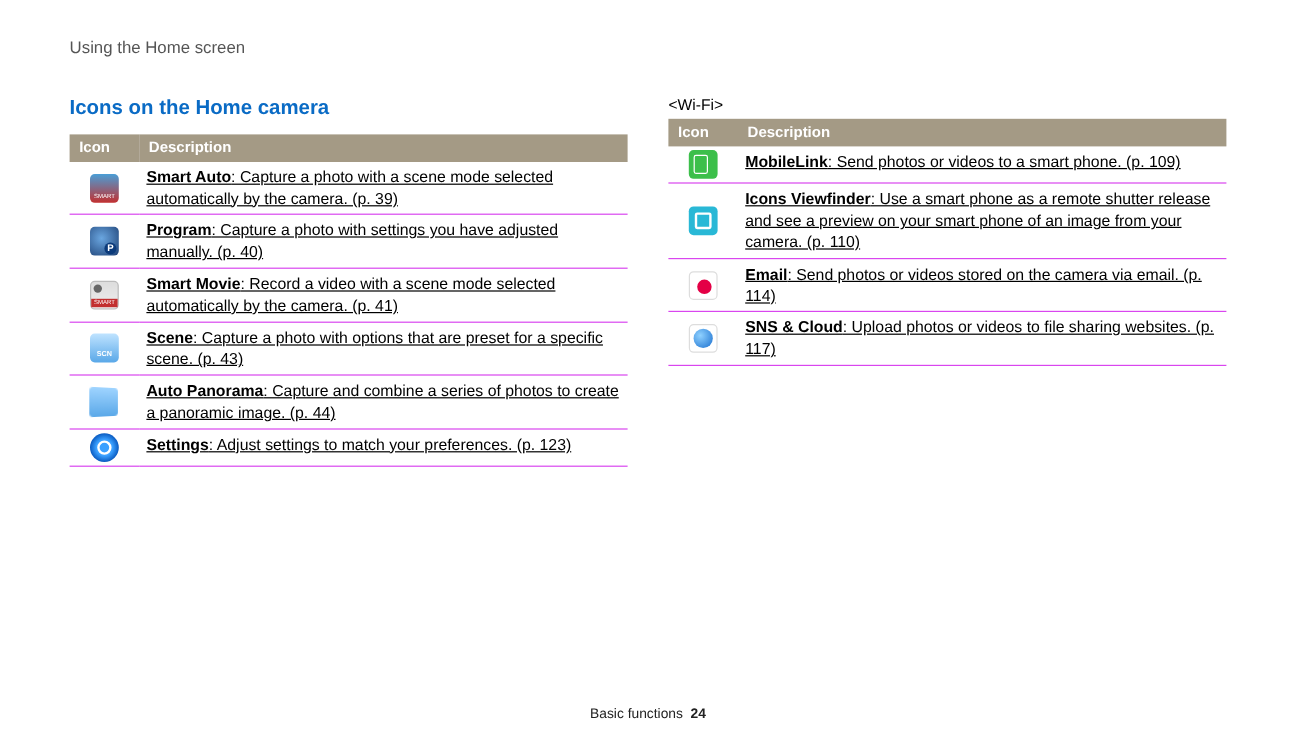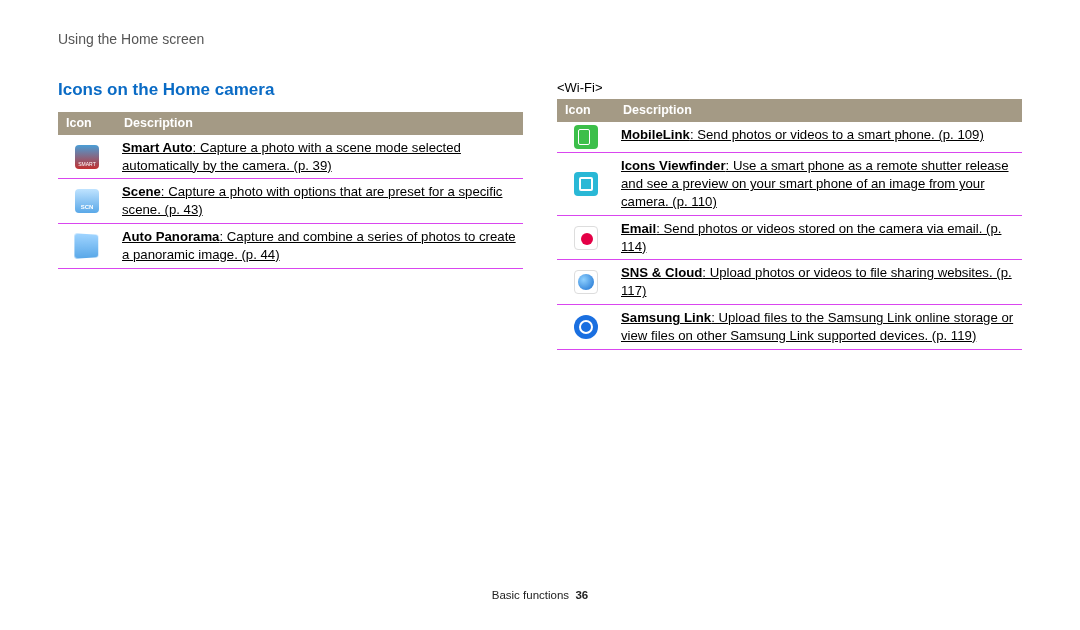--- a/index.html
+++ b/index.html
@@ -128,26 +128,38 @@
             <th>Icon</th>
             <th>Description</th>
           </tr>
         </thead>
         <tbody id="basic-body">
             <tr>
               <td class="icon-cell"><span class="icon-img i-smart-auto"></span></td>
               <td class="desc"><b>Smart Auto</b><span>: Capture a photo with a scene mode selected automatically by the camera. (p. 39)</span></td>
             </tr>
             <tr>
+              <td class="icon-cell"><span class="icon-img i-program"></span></td>
+              <td class="desc"><b>Program</b><span>: Capture a photo with settings you have adjusted manually. (p. 40)</span></td>
+            </tr>
+            <tr>
+              <td class="icon-cell"><span class="icon-img i-smart-movie"></span></td>
+              <td class="desc"><b>Smart Movie</b><span>: Record a video with a scene mode selected automatically by the camera. (p. 41)</span></td>
+            </tr>
+            <tr>
               <td class="icon-cell"><span class="icon-img i-scene"></span></td>
               <td class="desc"><b>Scene</b><span>: Capture a photo with options that are preset for a specific scene. (p. 43)</span></td>
             </tr>
             <tr>
               <td class="icon-cell"><span class="icon-img i-panorama"></span></td>
               <td class="desc"><b>Auto Panorama</b><span>: Capture and combine a series of photos to create a panoramic image. (p. 44)</span></td>
+            </tr>
+            <tr>
+              <td class="icon-cell"><span class="icon-img i-settings"></span></td>
+              <td class="desc"><b>Settings</b><span>: Adjust settings to match your preferences. (p. 123)</span></td>
             </tr>
           </tbody>
       </table>
     </div>
 
     <div class="col">
       <div class="sub">&lt;Wi-Fi&gt;</div>
       <table class="icon-table">
         <thead>
           <tr>
@@ -165,26 +177,22 @@
               <td class="desc"><b>Icons Viewfinder</b><span>: Use a smart phone as a remote shutter release and see a preview on your smart phone of an image from your camera. (p. 110)</span></td>
             </tr>
             <tr>
               <td class="icon-cell"><span class="icon-img i-email"></span></td>
               <td class="desc"><b>Email</b><span>: Send photos or videos stored on the camera via email. (p. 114)</span></td>
             </tr>
             <tr>
               <td class="icon-cell"><span class="icon-img i-snscloud"></span></td>
               <td class="desc"><b>SNS &amp; Cloud</b><span>: Upload photos or videos to file sharing websites. (p. 117)</span></td>
             </tr>
-            <tr>
-              <td class="icon-cell"><span class="icon-img i-samsunglink"></span></td>
-              <td class="desc"><b>Samsung Link</b><span>: Upload files to the Samsung Link online storage or view files on other Samsung Link supported devices. (p. 119)</span></td>
-            </tr>
           </tbody>
       </table>
     </div>
 
   </div>
 </div>
 
 <div class="footer">
-  <span>Basic functions</span>&nbsp;&nbsp;<b>36</b>
+  <span>Basic functions</span>&nbsp;&nbsp;<b>24</b>
 </div>
 
 </body></html>

